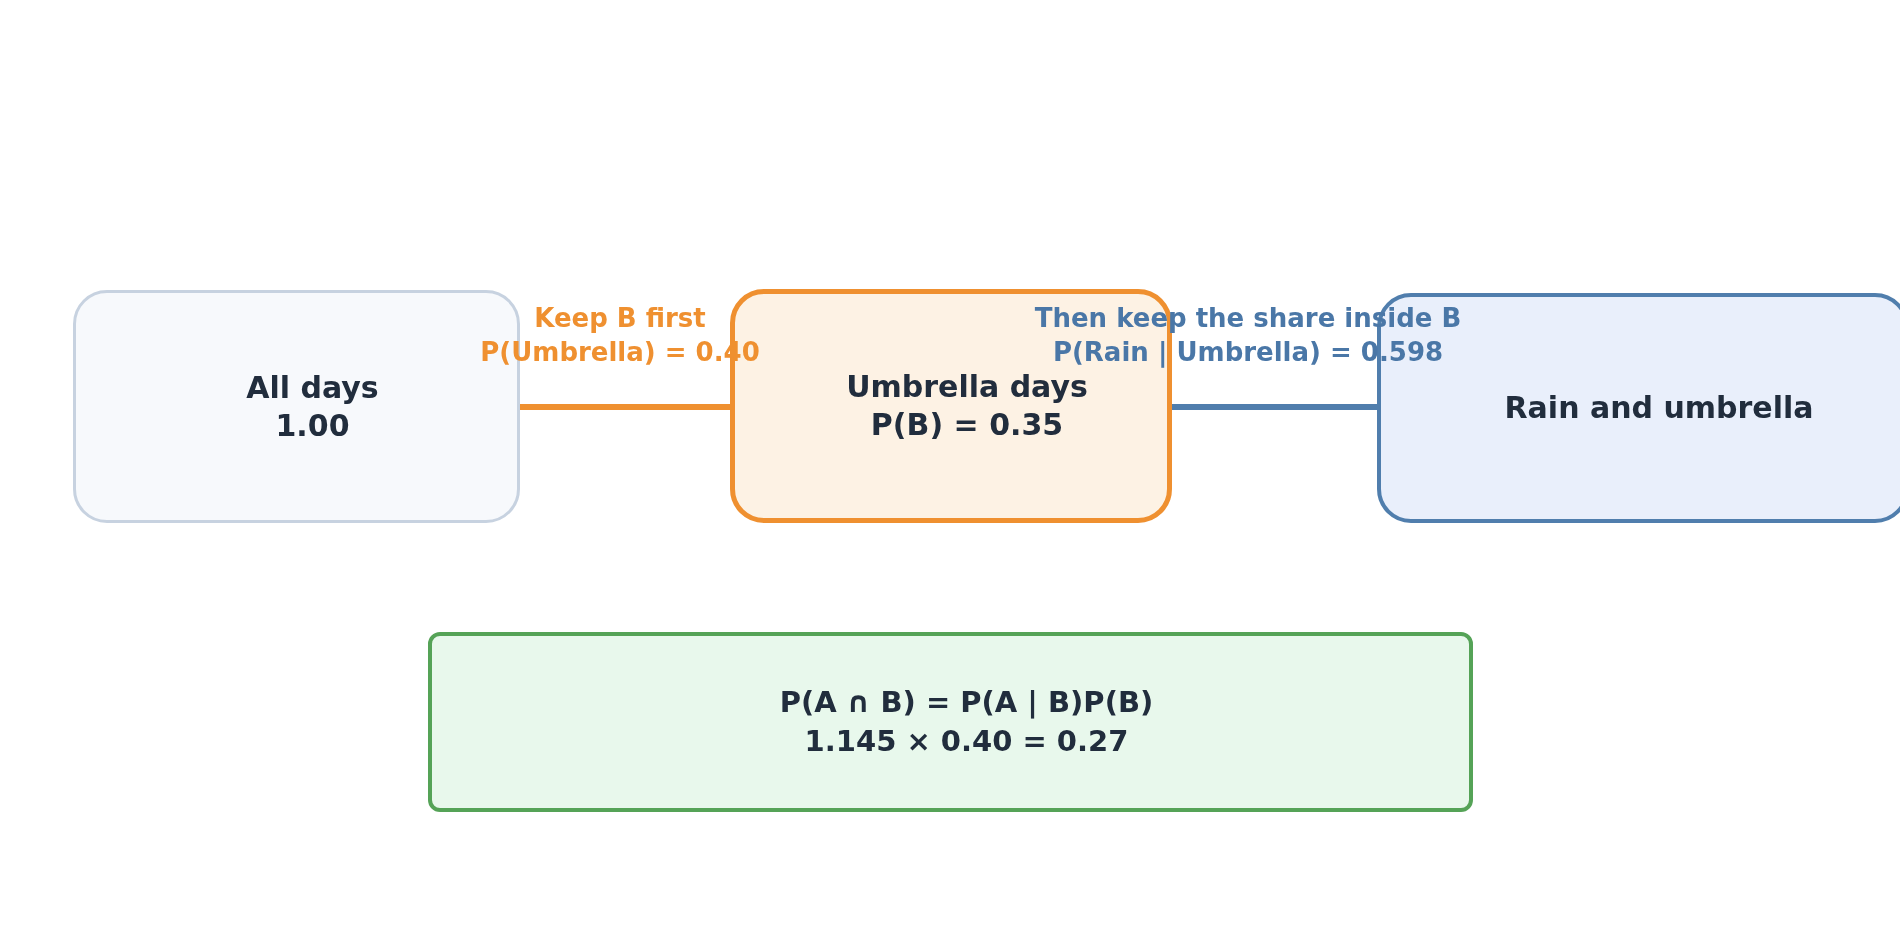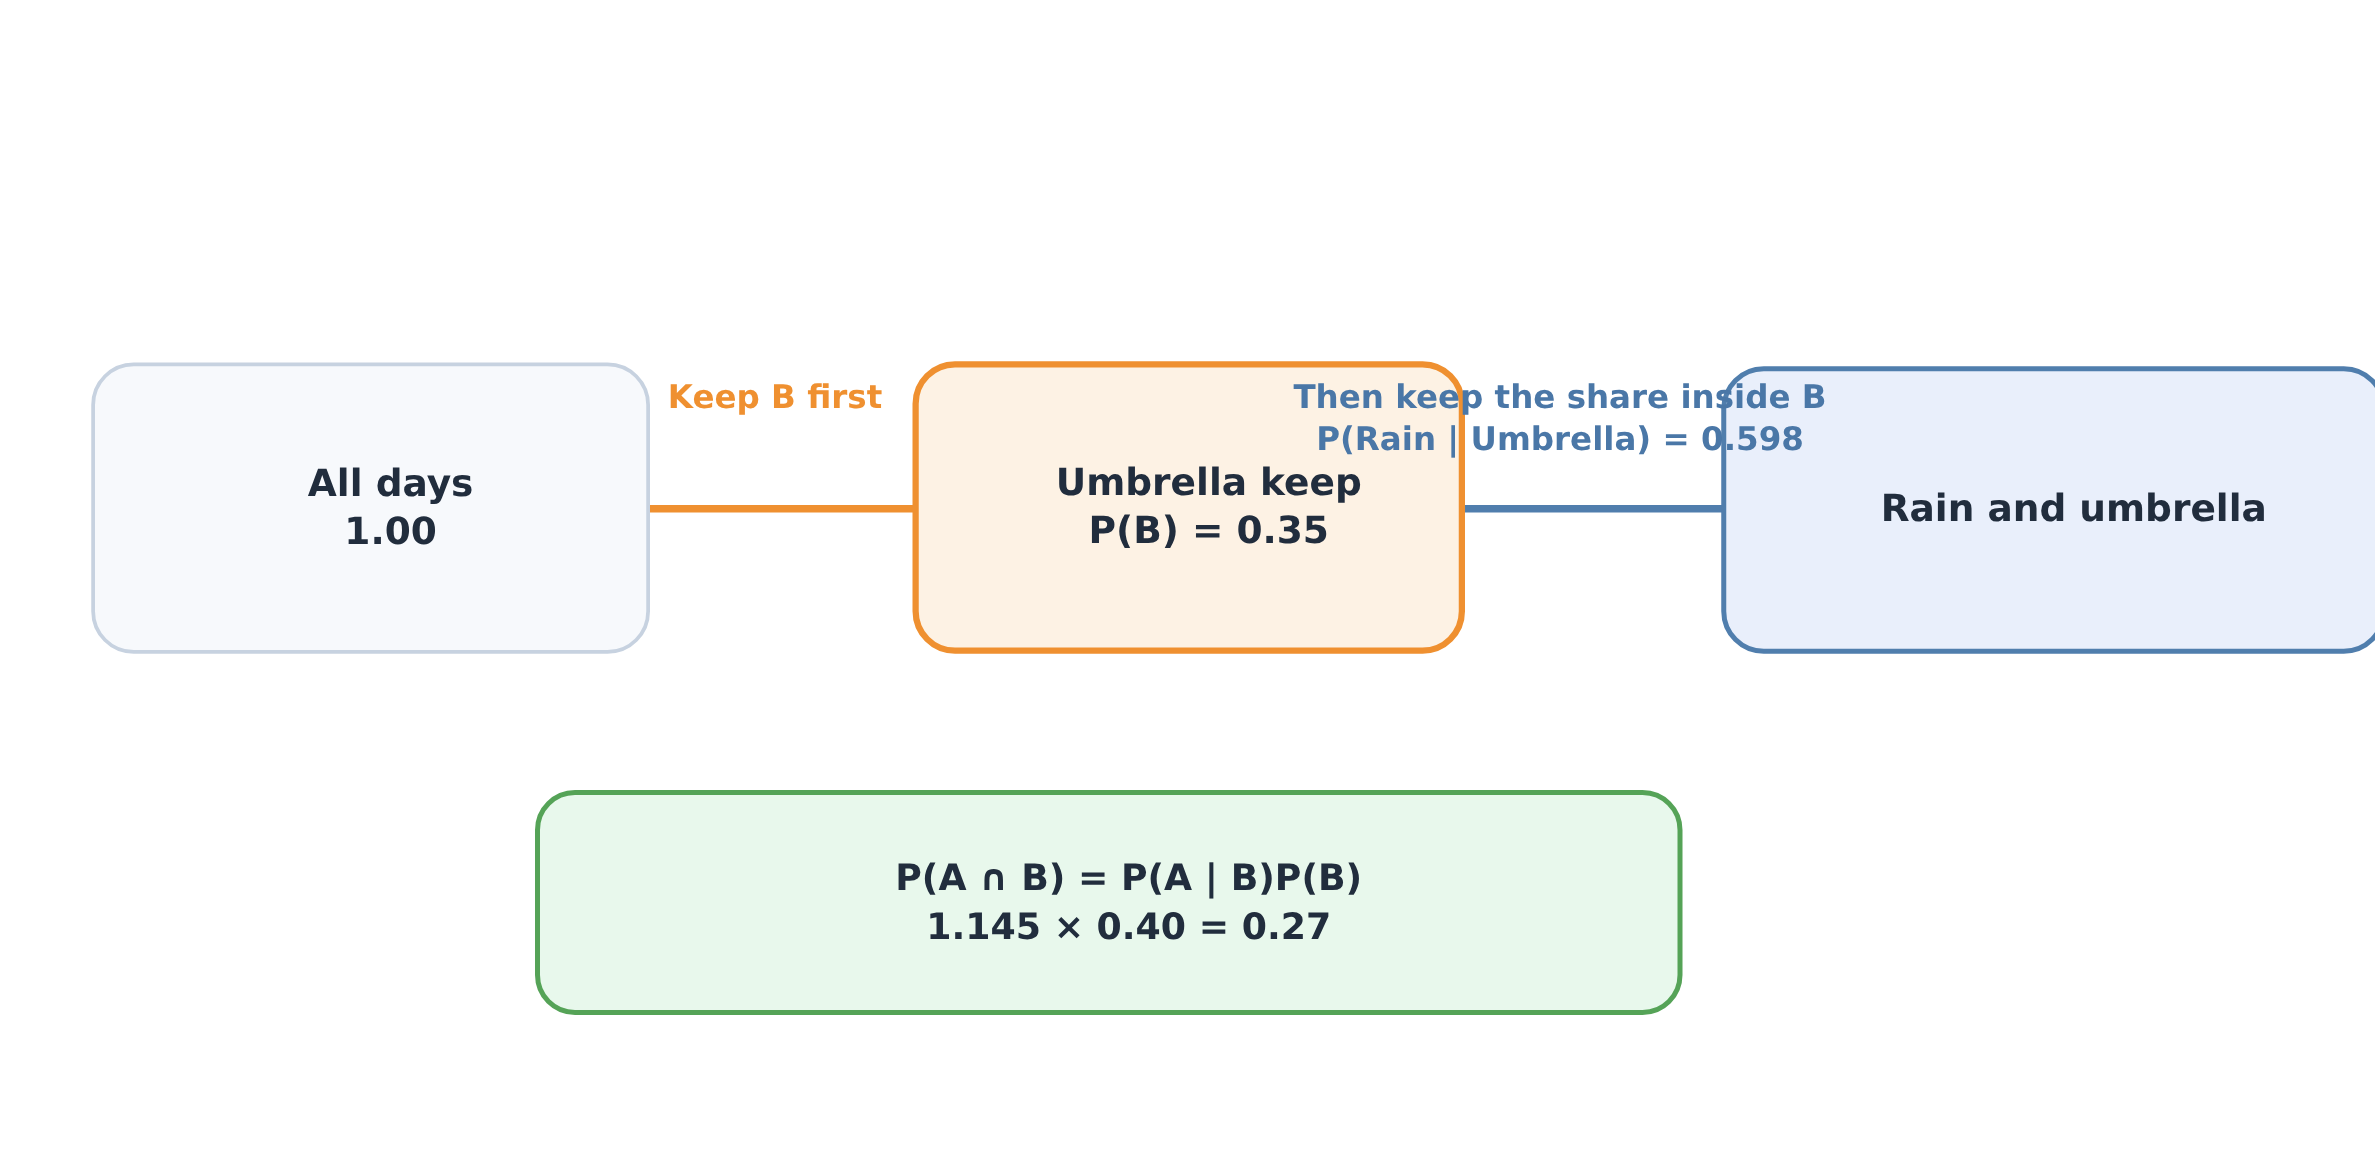--- a/index.html
+++ b/index.html
@@ -42,24 +42,24 @@
     left: 730px; top: 289px; width: 442px; height: 234px;
     background: var(--orange-fill);
     border: 5px solid var(--orange);
   }
   .node-rain {
     left: 1377px; top: 293px; width: 532px; height: 230px;
     background: var(--blue-fill);
     border: 4px solid var(--blue);
   }
   .node-formula {
-    left: 428px; top: 632px; width: 918px; height: 180px;
+    left: 428px; top: 632px; width: 1045px; height: 180px;
     background: var(--green-fill);
     border: 4px solid var(--green);
-    border-radius: 32px;
+    border-radius: 12px;
   }
   .node-formula .line {
     font-size: 29px;
     line-height: 39px;
   }
   .edge-label {
     position: absolute;
     text-align: center;
     font-weight: bold;
     font-size: 26px;
@@ -99,35 +99,36 @@
       <polygon points="1381,393 1412,407 1381,421" fill="var(--blue)"></polygon>
     </g>
   </svg>
 
   <div class="node node-all">
     <div class="line">All days</div>
     <div class="line">1.00</div>
   </div>
 
   <div class="node node-umbrella">
-    <div class="line">Umbrella keep</div>
+    <div class="line">Umbrella days</div>
     <div class="line">P(B) = 0.35</div>
   </div>
 
   <div class="node node-rain">
     <div class="line">Rain and umbrella</div>
   </div>
 
   <div class="node node-formula">
     <div class="line">P(A ∩ B) = P(A | B)P(B)</div>
     <div class="line">1.145 × 0.40 = 0.27</div>
   </div>
 
   <div class="edge-label edge-label-orange">
     <div>Keep B first</div>
+    <div>P(Umbrella) = 0.40</div>
   </div>
 
   <div class="edge-label edge-label-blue">
     <div>Then keep the share inside B</div>
     <div>P(Rain | Umbrella) = 0.598</div>
   </div>
 
 </div>
 
 </body></html>

